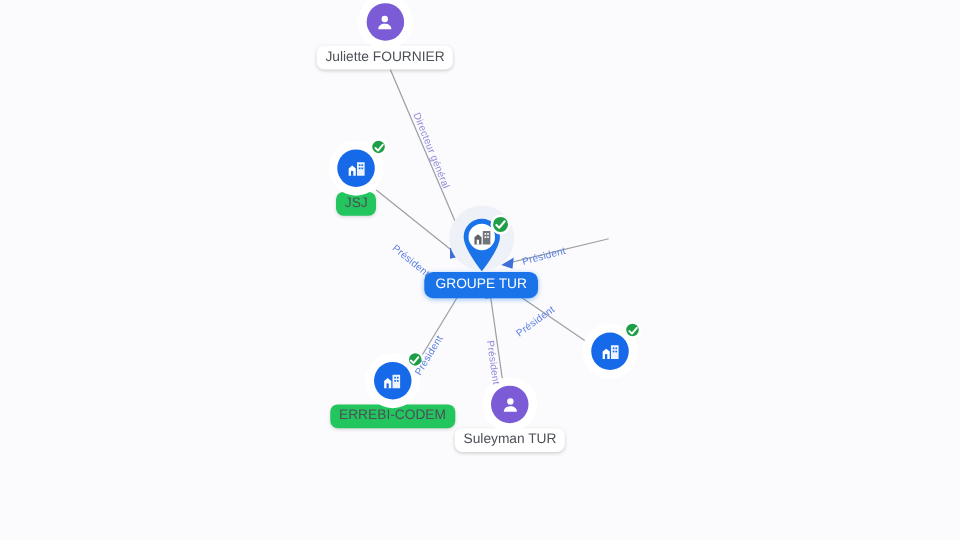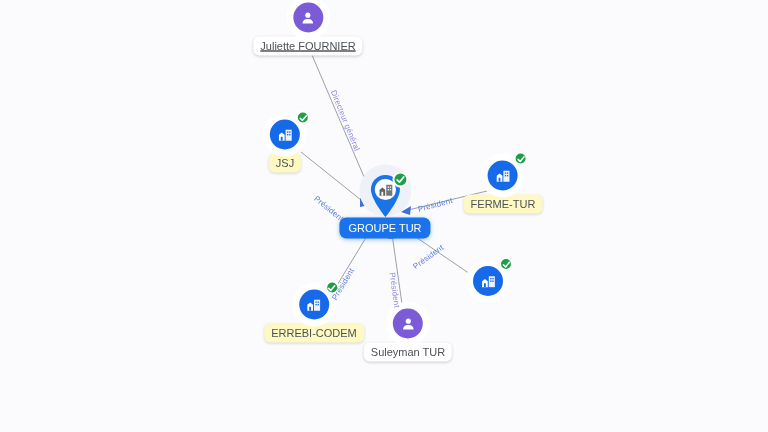--- a/index.html
+++ b/index.html
@@ -116,21 +116,21 @@
     font-size: 11px;
     line-height: 12px;
     white-space: nowrap;
   }
   .label-plain {
     background: #ffffff;
     color: #4c5157;
     box-shadow: 0 1px 3px rgba(60,64,67,0.26);
   }
   .label-grey {
-    background: #fef9c3;
+    background: #22c55e;
     color: #4c5157;
     box-shadow: 0 1px 3px rgba(60,64,67,0.20);
   }
   .label-primary {
     background: #1a73e8;
     color: #ffffff;
     box-shadow: 0 1px 4px rgba(26,115,232,0.45);
     border-radius: 7px;
     padding: 4px 9px 5px 9px;
     font-size: 11px;
@@ -182,21 +182,21 @@
   <div class="edge-label cap-blue z-label" style="left:315px; top:193px; transform: rotate(39deg);">Président</div>
 
   <div class="edge-label cap-blue z-label" style="left:418px; top:205px; transform: rotate(-15deg);">Président</div>
 
   <div class="edge-label cap-blue z-label" style="left:414px; top:263px; transform: rotate(-36deg);">Président</div>
 
   <div class="edge-label cap-blue z-label" style="left:334px; top:295px; transform: rotate(-59deg);">Président</div>
 
   <div class="edge-label cap-purple z-label" style="left:392px; top:268px; transform: rotate(82deg);">Président</div>
 
-  <div class="node z-node" style="left:308px; top:29px;text-decoration:underline;">
+  <div class="node z-node" style="left:308px; top:29px;">
     <span class="node-glyph-wrap">
       <span class="person-disc">
         <svg width="17" height="17" viewBox="0 0 24 24" fill="#ffffff">
           <circle cx="12" cy="8" r="3.6"></circle>
           <path d="M4.6 19.6c0-4.1 3.3-6.2 7.4-6.2s7.4 2.1 7.4 6.2z"></path>
         </svg>
       </span>
     </span>
     <span class="node-label label-plain">Juliette FOURNIER</span>
   </div>
@@ -216,41 +216,20 @@
       </span>
       <span class="badge">
         <svg width="9" height="9" viewBox="0 0 24 24" fill="none" stroke="#ffffff" stroke-width="4" stroke-linecap="round" stroke-linejoin="round">
           <polyline points="4,13 9.5,18.5 20,6"></polyline>
         </svg>
       </span>
     </span>
     <span class="node-label label-grey">JSJ</span>
   </div>
 
-  <div class="node z-node" style="left:503px; top:187px;">
-    <span class="node-glyph-wrap">
-      <span class="company-disc">
-        <svg width="17" height="17" viewBox="0 0 24 24" fill="#ffffff">
-          <path d="M3 20h8v-8.4L7 8.4 3 11.6z"></path>
-          <path d="M12.4 20H21V4.6h-8.6z" opacity="0.92"></path>
-          <rect x="14.4" y="7" width="1.9" height="1.9" fill="#1669e8"></rect>
-          <rect x="17.4" y="7" width="1.9" height="1.9" fill="#1669e8"></rect>
-          <rect x="14.4" y="10.6" width="1.9" height="1.9" fill="#1669e8"></rect>
-          <rect x="17.4" y="10.6" width="1.9" height="1.9" fill="#1669e8"></rect>
-          <rect x="5.6" y="14.5" width="2.6" height="5.5" fill="#1669e8"></rect>
-        </svg>
-      </span>
-      <span class="badge">
-        <svg width="9" height="9" viewBox="0 0 24 24" fill="none" stroke="#ffffff" stroke-width="4" stroke-linecap="round" stroke-linejoin="round">
-          <polyline points="4,13 9.5,18.5 20,6"></polyline>
-        </svg>
-      </span>
-    </span>
-    <span class="node-label label-grey">FERME-TUR</span>
-  </div>
 
   <div class="node z-node" style="left:488px; top:281px;">
     <span class="node-glyph-wrap">
       <span class="company-disc">
         <svg width="17" height="17" viewBox="0 0 24 24" fill="#ffffff">
           <path d="M3 20h8v-8.4L7 8.4 3 11.6z"></path>
           <path d="M12.4 20H21V4.6h-8.6z" opacity="0.92"></path>
           <rect x="14.4" y="7" width="1.9" height="1.9" fill="#1669e8"></rect>
           <rect x="17.4" y="7" width="1.9" height="1.9" fill="#1669e8"></rect>
           <rect x="14.4" y="10.6" width="1.9" height="1.9" fill="#1669e8"></rect>

